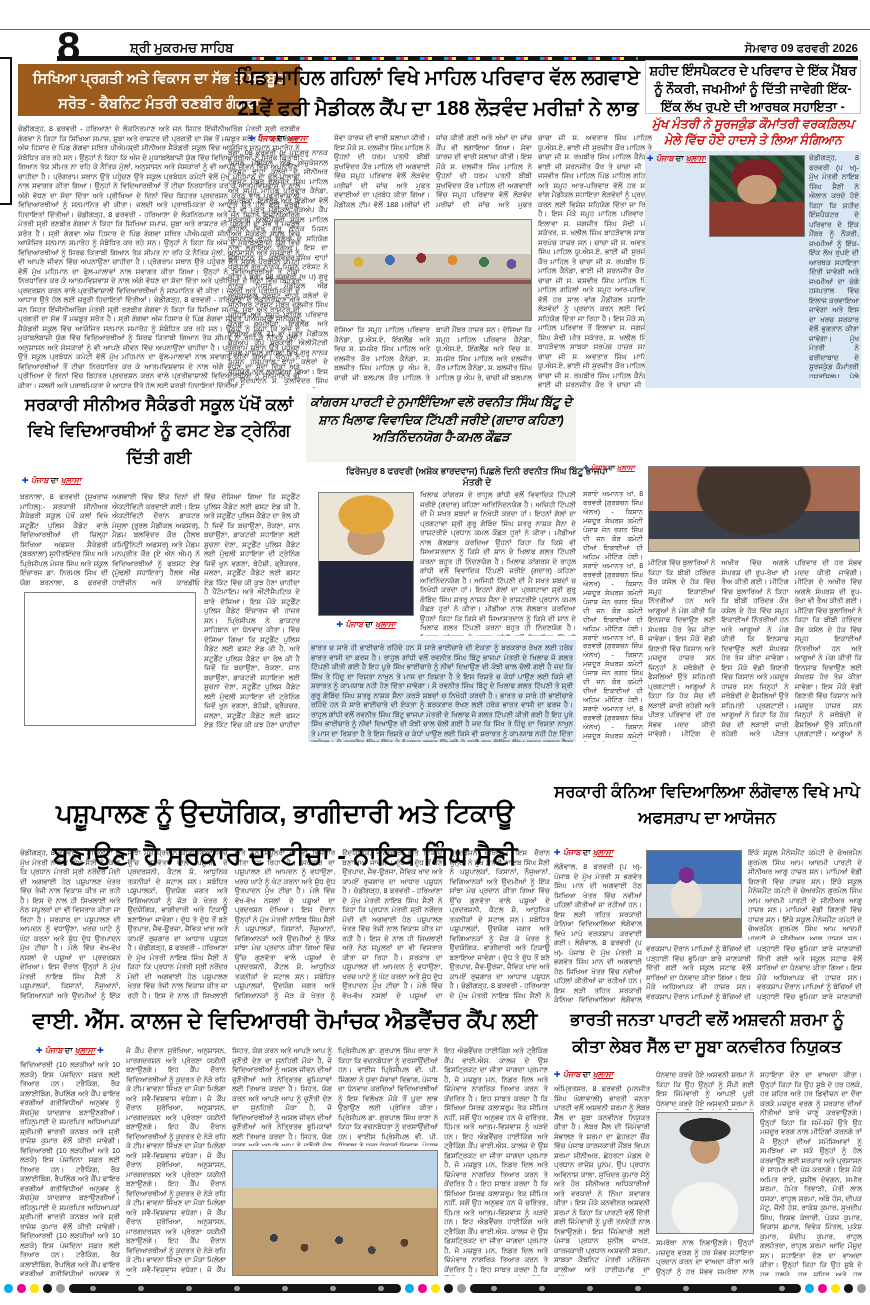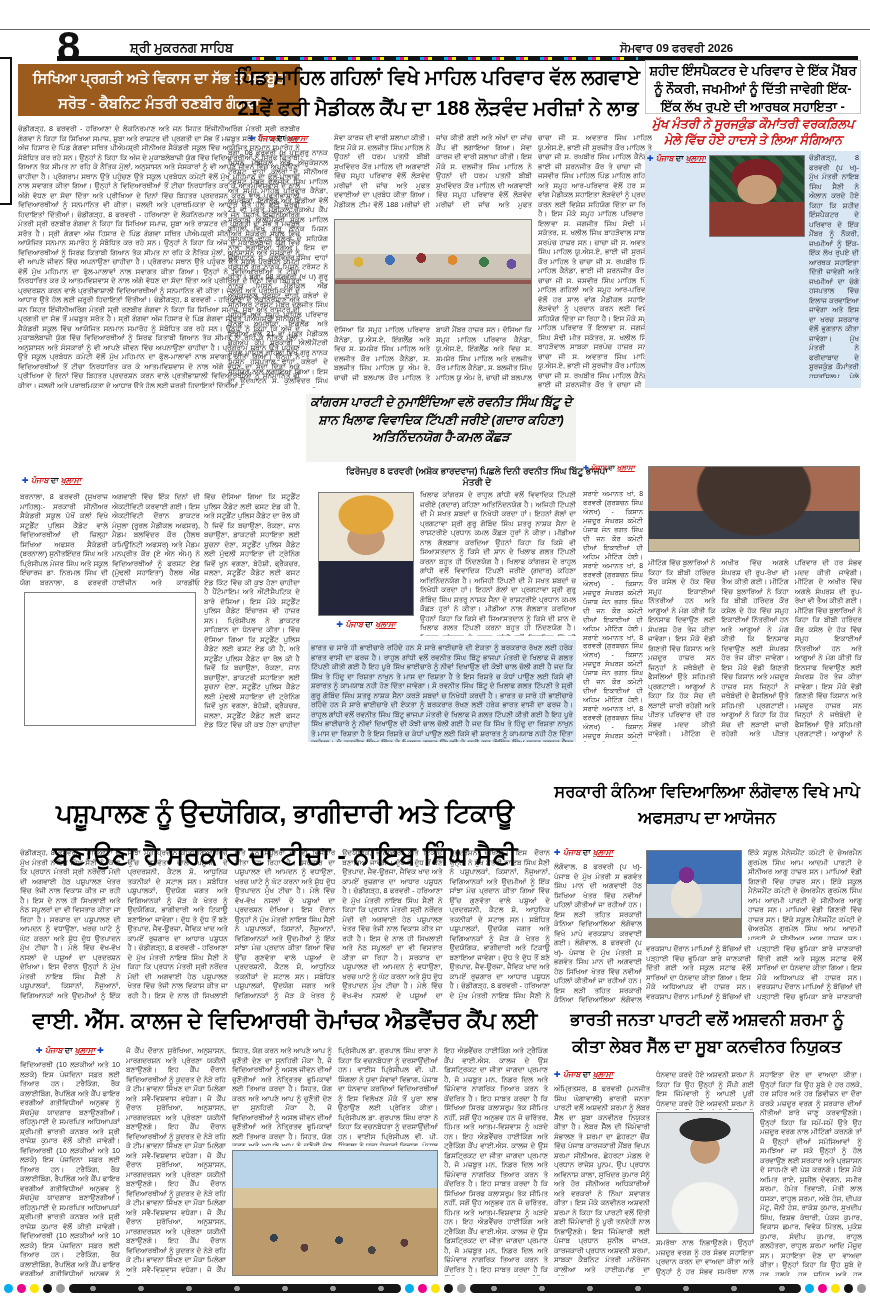--- a/index.html
+++ b/index.html
@@ -6,21 +6,21 @@
   #page{position:relative;width:870px;height:1305px;background:#fff;overflow:hidden;
         font-family:"Liberation Sans","DejaVu Sans",sans-serif;color:#111;}
   .abs{position:absolute;box-sizing:border-box;}
   
   #toprule{left:0;top:29px;width:870px;height:1px;background:#666;}
   #leftcrop{left:-12px;top:57px;width:24px;height:148px;border:2px solid #111;background:#fff;}
   #pagenum{left:57px;top:26px;font-size:42px;font-weight:bold;line-height:1;}
   #edition{left:130px;top:40px;font-size:13px;font-weight:bold;}
   #mast{left:250px;top:30px;width:380px;text-align:center;font-size:27px;font-weight:bold;letter-spacing:1px;}
   #mast .red{color:#c41218;}
-  #dateline{left:620px;top:42px;width:238px;text-align:left;font-size:11.5px;font-weight:bold;}
+  #dateline{left:620px;top:42px;width:238px;text-align:right;font-size:11.5px;font-weight:bold;}
   #headbar{left:57px;top:56px;width:801px;height:5px;background:#111;}
   #mastdots{left:252px;top:57px;width:386px;height:3px;
     background:repeating-linear-gradient(90deg,#00aeef 0 4px,#ec008c 4px 8px,#fff200 8px 12px,#151515 12px 24px);}
   
   .bt{font-size:7.2px;line-height:1.32;text-align:justify;overflow:hidden;color:#222;}
   .cols2{column-count:2;column-gap:6px;}
   .cols3{column-count:3;column-gap:6px;}
   .cols5{column-count:5;column-gap:7px;}
   .hl{font-weight:bold;text-align:center;color:#000;overflow:hidden;}
   .tag{font-size:8px;font-weight:bold;white-space:nowrap;overflow:hidden;}
@@ -137,21 +137,21 @@
         background-size:48px 9px;}
 </style>
 </head>
 <body>
 
 <div id="page">
 
   <div class="abs" id="toprule"></div>
   <div class="abs" id="leftcrop"></div>
   <div class="abs" id="pagenum">8</div>
-  <div class="abs" id="edition">ਸ਼੍ਰੀ ਮੁਕਰਨਗ ਸਾਹਿਬ</div>
+  <div class="abs" id="edition">ਸ਼੍ਰੀ ਮੁਕਰਮਚ ਸਾਹਿਬ</div>
   <div class="abs" id="dateline">ਸੋਮਵਾਰ 09 ਫਰਵਰੀ 2026</div>
   <div class="abs" id="headbar"></div>
   <div class="abs" id="mastdots"></div>
 
   <div class="abs hl" id="a1h">ਸਿਖਿਆ ਪ੍ਰਗਤੀ ਅਤੇ ਵਿਕਾਸ ਦਾ ਸੱਭ ਤੋਂ ਮਜ਼ਬੂਤ ਸਰੋਤ - ਕੈਬਨਿਟ ਮੰਤਰੀ ਰਣਬੀਰ ਗੰਗਵਾ</div>
   <div class="abs bt" id="a1b">ਚੰਡੀਗੜ੍ਹ, 8 ਫਰਵਰੀ - ਹਰਿਆਣਾ ਦੇ ਲੋਕਨਿਰਮਾਣ ਅਤੇ ਜਨ ਸਿਹਤ ਇੰਜੀਨੀਅਰਿੰਗ ਮੰਤਰੀ ਸ੍ਰੀ ਰਣਬੀਰ ਗੰਗਵਾ ਨੇ ਕਿਹਾ ਕਿ ਸਿਖਿਆ ਸਮਾਜ, ਸੂਬਾ ਅਤੇ ਰਾਸ਼ਟਰ ਦੀ ਪ੍ਰਗਤੀ ਦਾ ਸੱਭ ਤੋਂ ਮਜ਼ਬੂਤ ਸਰੋਤ ਹੈ। ਸ੍ਰੀ ਗੰਗਵਾ ਅੱਜ ਹਿਸਾਰ ਦੇ ਪਿੰਡ ਗੰਗਵਾ ਸਥਿਤ ਪੀਐਮਸ਼੍ਰੀ ਸੀਨੀਅਰ ਸੈਕੰਡਰੀ ਸਕੂਲ ਵਿੱਚ ਆਯੋਜਿਤ ਸਨਮਾਨ ਸਮਾਰੋਹ ਨੂੰ ਸੰਬੋਧਿਤ ਕਰ ਰਹੇ ਸਨ। ਉਨ੍ਹਾਂ ਨੇ ਕਿਹਾ ਕਿ ਅੱਜ ਦੇ ਮੁਕਾਬਲੇਬਾਜ਼ੀ ਯੁੱਗ ਵਿੱਚ ਵਿਦਿਆਰਥੀਆਂ ਨੂੰ ਸਿਰਫ ਕਿਤਾਬੀ ਗਿਆਨ ਤੱਕ ਸੀਮਤ ਨਾ ਰਹਿ ਕੇ ਨੈਤਿਕ ਮੁੱਲਾਂ, ਅਨੁਸ਼ਾਸਨ ਅਤੇ ਸੰਸਕਾਰਾਂ ਨੂੰ ਵੀ ਆਪਣੇ ਜੀਵਨ ਵਿੱਚ ਅਪਨਾਉਣਾ ਚਾਹੀਦਾ ਹੈ। ਪ੍ਰੋਗਰਾਮ ਸਥਾਨ ਉਤੇ ਪਹੁੰਚਣ ਉਤੇ ਸਕੂਲ ਪ੍ਰਬੰਧਨ ਕਮੇਟੀ ਵੱਲੋਂ ਮੁੱਖ ਮਹਿਮਾਨ ਦਾ ਫੁੱਲ-ਮਾਲਾਵਾਂ ਨਾਲ ਸਵਾਗਤ ਕੀਤਾ ਗਿਆ। ਉਨ੍ਹਾਂ ਨੇ ਵਿਦਿਆਰਥੀਆਂ ਤੋਂ ਟੀਚਾ ਨਿਰਧਾਰਿਤ ਕਰ ਕੇ ਆਤਮਵਿਸ਼ਵਾਸ ਦੇ ਨਾਲ ਅੱਗੇ ਵੱਧਣ ਦਾ ਸੱਦਾ ਦਿੱਤਾ ਅਤੇ ਪ੍ਰੀਖਿਆ ਦੇ ਦਿਨਾਂ ਵਿੱਚ ਬਿਹਤਰ ਪ੍ਰਦਰਸ਼ਨ ਕਰਨ ਵਾਲੇ ਪ੍ਰਤੀਭਾਸ਼ਾਲੀ ਵਿਦਿਆਰਥੀਆਂ ਨੂੰ ਸਨਮਾਨਿਤ ਵੀ ਕੀਤਾ। ਜਲਦੀ ਅਤੇ ਪ੍ਰਾਥਮਿਕਤਾ ਦੇ ਆਧਾਰ ਉਤੇ ਹੱਲ ਲਈ ਜ਼ਰੂਰੀ ਹਿਦਾਇਤਾਂ ਦਿੱਤੀਆਂ। ਚੰਡੀਗੜ੍ਹ, 8 ਫਰਵਰੀ - ਹਰਿਆਣਾ ਦੇ ਲੋਕਨਿਰਮਾਣ ਅਤੇ ਜਨ ਸਿਹਤ ਇੰਜੀਨੀਅਰਿੰਗ ਮੰਤਰੀ ਸ੍ਰੀ ਰਣਬੀਰ ਗੰਗਵਾ ਨੇ ਕਿਹਾ ਕਿ ਸਿਖਿਆ ਸਮਾਜ, ਸੂਬਾ ਅਤੇ ਰਾਸ਼ਟਰ ਦੀ ਪ੍ਰਗਤੀ ਦਾ ਸੱਭ ਤੋਂ ਮਜ਼ਬੂਤ ਸਰੋਤ ਹੈ। ਸ੍ਰੀ ਗੰਗਵਾ ਅੱਜ ਹਿਸਾਰ ਦੇ ਪਿੰਡ ਗੰਗਵਾ ਸਥਿਤ ਪੀਐਮਸ਼੍ਰੀ ਸੀਨੀਅਰ ਸੈਕੰਡਰੀ ਸਕੂਲ ਵਿੱਚ ਆਯੋਜਿਤ ਸਨਮਾਨ ਸਮਾਰੋਹ ਨੂੰ ਸੰਬੋਧਿਤ ਕਰ ਰਹੇ ਸਨ। ਉਨ੍ਹਾਂ ਨੇ ਕਿਹਾ ਕਿ ਅੱਜ ਦੇ ਮੁਕਾਬਲੇਬਾਜ਼ੀ ਯੁੱਗ ਵਿੱਚ ਵਿਦਿਆਰਥੀਆਂ ਨੂੰ ਸਿਰਫ ਕਿਤਾਬੀ ਗਿਆਨ ਤੱਕ ਸੀਮਤ ਨਾ ਰਹਿ ਕੇ ਨੈਤਿਕ ਮੁੱਲਾਂ, ਅਨੁਸ਼ਾਸਨ ਅਤੇ ਸੰਸਕਾਰਾਂ ਨੂੰ ਵੀ ਆਪਣੇ ਜੀਵਨ ਵਿੱਚ ਅਪਨਾਉਣਾ ਚਾਹੀਦਾ ਹੈ। ਪ੍ਰੋਗਰਾਮ ਸਥਾਨ ਉਤੇ ਪਹੁੰਚਣ ਉਤੇ ਸਕੂਲ ਪ੍ਰਬੰਧਨ ਕਮੇਟੀ ਵੱਲੋਂ ਮੁੱਖ ਮਹਿਮਾਨ ਦਾ ਫੁੱਲ-ਮਾਲਾਵਾਂ ਨਾਲ ਸਵਾਗਤ ਕੀਤਾ ਗਿਆ। ਉਨ੍ਹਾਂ ਨੇ ਵਿਦਿਆਰਥੀਆਂ ਤੋਂ ਟੀਚਾ ਨਿਰਧਾਰਿਤ ਕਰ ਕੇ ਆਤਮਵਿਸ਼ਵਾਸ ਦੇ ਨਾਲ ਅੱਗੇ ਵੱਧਣ ਦਾ ਸੱਦਾ ਦਿੱਤਾ ਅਤੇ ਪ੍ਰੀਖਿਆ ਦੇ ਦਿਨਾਂ ਵਿੱਚ ਬਿਹਤਰ ਪ੍ਰਦਰਸ਼ਨ ਕਰਨ ਵਾਲੇ ਪ੍ਰਤੀਭਾਸ਼ਾਲੀ ਵਿਦਿਆਰਥੀਆਂ ਨੂੰ ਸਨਮਾਨਿਤ ਵੀ ਕੀਤਾ। ਜਲਦੀ ਅਤੇ ਪ੍ਰਾਥਮਿਕਤਾ ਦੇ ਆਧਾਰ ਉਤੇ ਹੱਲ ਲਈ ਜ਼ਰੂਰੀ ਹਿਦਾਇਤਾਂ ਦਿੱਤੀਆਂ। ਚੰਡੀਗੜ੍ਹ, 8 ਫਰਵਰੀ - ਹਰਿਆਣਾ ਦੇ ਲੋਕਨਿਰਮਾਣ ਅਤੇ ਜਨ ਸਿਹਤ ਇੰਜੀਨੀਅਰਿੰਗ ਮੰਤਰੀ ਸ੍ਰੀ ਰਣਬੀਰ ਗੰਗਵਾ ਨੇ ਕਿਹਾ ਕਿ ਸਿਖਿਆ ਸਮਾਜ, ਸੂਬਾ ਅਤੇ ਰਾਸ਼ਟਰ ਦੀ ਪ੍ਰਗਤੀ ਦਾ ਸੱਭ ਤੋਂ ਮਜ਼ਬੂਤ ਸਰੋਤ ਹੈ। ਸ੍ਰੀ ਗੰਗਵਾ ਅੱਜ ਹਿਸਾਰ ਦੇ ਪਿੰਡ ਗੰਗਵਾ ਸਥਿਤ ਪੀਐਮਸ਼੍ਰੀ ਸੀਨੀਅਰ ਸੈਕੰਡਰੀ ਸਕੂਲ ਵਿੱਚ ਆਯੋਜਿਤ ਸਨਮਾਨ ਸਮਾਰੋਹ ਨੂੰ ਸੰਬੋਧਿਤ ਕਰ ਰਹੇ ਸਨ। ਉਨ੍ਹਾਂ ਨੇ ਕਿਹਾ ਕਿ ਅੱਜ ਦੇ ਮੁਕਾਬਲੇਬਾਜ਼ੀ ਯੁੱਗ ਵਿੱਚ ਵਿਦਿਆਰਥੀਆਂ ਨੂੰ ਸਿਰਫ ਕਿਤਾਬੀ ਗਿਆਨ ਤੱਕ ਸੀਮਤ ਨਾ ਰਹਿ ਕੇ ਨੈਤਿਕ ਮੁੱਲਾਂ, ਅਨੁਸ਼ਾਸਨ ਅਤੇ ਸੰਸਕਾਰਾਂ ਨੂੰ ਵੀ ਆਪਣੇ ਜੀਵਨ ਵਿੱਚ ਅਪਨਾਉਣਾ ਚਾਹੀਦਾ ਹੈ। ਪ੍ਰੋਗਰਾਮ ਸਥਾਨ ਉਤੇ ਪਹੁੰਚਣ ਉਤੇ ਸਕੂਲ ਪ੍ਰਬੰਧਨ ਕਮੇਟੀ ਵੱਲੋਂ ਮੁੱਖ ਮਹਿਮਾਨ ਦਾ ਫੁੱਲ-ਮਾਲਾਵਾਂ ਨਾਲ ਸਵਾਗਤ ਕੀਤਾ ਗਿਆ। ਉਨ੍ਹਾਂ ਨੇ ਵਿਦਿਆਰਥੀਆਂ ਤੋਂ ਟੀਚਾ ਨਿਰਧਾਰਿਤ ਕਰ ਕੇ ਆਤਮਵਿਸ਼ਵਾਸ ਦੇ ਨਾਲ ਅੱਗੇ ਵੱਧਣ ਦਾ ਸੱਦਾ ਦਿੱਤਾ ਅਤੇ ਪ੍ਰੀਖਿਆ ਦੇ ਦਿਨਾਂ ਵਿੱਚ ਬਿਹਤਰ ਪ੍ਰਦਰਸ਼ਨ ਕਰਨ ਵਾਲੇ ਪ੍ਰਤੀਭਾਸ਼ਾਲੀ ਵਿਦਿਆਰਥੀਆਂ ਨੂੰ ਸਨਮਾਨਿਤ ਵੀ ਕੀਤਾ। ਜਲਦੀ ਅਤੇ ਪ੍ਰਾਥਮਿਕਤਾ ਦੇ ਆਧਾਰ ਉਤੇ ਹੱਲ ਲਈ ਜ਼ਰੂਰੀ ਹਿਦਾਇਤਾਂ ਦਿੱਤੀਆਂ।</div>
 
   <div class="abs hl" id="a2h">ਪਿੰਡ ਮਾਹਿਲ ਗਹਿਲਾਂ ਵਿਖੇ ਮਾਹਿਲ ਪਰਿਵਾਰ ਵੱਲ ਲਗਵਾਏ 21ਵੇਂ ਫਰੀ ਮੈਡੀਕਲ ਕੈਂਪ ਦਾ 188  ਲੋੜਵੰਦ ਮਰੀਜ਼ਾਂ ਨੇ ਲਾਭ ਪ੍ਰਾਪਤ ਕੀਤਾ</div>
   <div class="abs tag" id="a2tag"><span class="p">✚</span> <span class="r">ਪੰਜਾਬ</span> <span class="k">ਦਾ</span> <span class="r u">ਖੁਲਾਸਾ</span></div>
   <div class="abs bt" id="a2c1">ਬੰਗਾ, 08 ਫਰਵਰੀ (ਖ ਪ) ਗੁਰੂ ਨਾਨਕ ਮਿਸ਼ਨ ਮੈਡੀਕਲ ਐਂਡ ਐਜੂਕੇਸ਼ਨਲ ਟਰੱਸਟ ਢਾਹਾਂ ਕਲੇਰਾਂ ਦੇ ਸੀਨੀਅਰ ਟਰੱਸਟ ਮੈਂਬਰ ਦਲਜੀਤ ਸਿੰਘ ਮਾਹਿਲ ਅਤੇ ਸਮੂਹ ਮਾਹਿਲ ਪਰਿਵਾਰ ਕੈਨੇਡਾ, ਅਮਰੀਕਾ, ਇੰਗਲੈਂਡ ਅਤੇ ਇੰਡੀਆ ਵੱਲੋਂ 21 ਵਾਂ ਮੁਫਤ ਮੈਡੀਕਲ ਚੈਕਅੱਪ ਕੈਂਪ ਸਰਕਾਰੀ ਐਲੀਮੈਂਟਰੀ ਸਕੂਲ ਮਾਹਿਲ ਗਹਿਲਾਂ ਵਿਖੇ ਗੁਰੂ ਨਾਨਕ ਮਿਸ਼ਨ ਹਸਪਤਾਲ ਢਾਹਾਂ ਕਲੇਰਾਂ ਦੇ ਸਹਿਯੋਗ ਨਾਲ ਲਗਾਇਆ ਗਿਆ। ਇਸ ਦਾ ਉਦਘਾਟਨ ਸ. ਕੁਲਵਿੰਦਰ ਸਿੰਘ ਢਾਹਾਂ ਪ੍ਰਧਾਨ ਗੁਰ ਨਾਨਕ ਮਿਸ਼ਨ ਟਰੱਸਟ ਨੇ ਕੀਤਾ। ਬੰਗਾ, 08 ਫਰਵਰੀ (ਖ ਪ) ਗੁਰੂ ਨਾਨਕ ਮਿਸ਼ਨ ਮੈਡੀਕਲ ਐਂਡ ਐਜੂਕੇਸ਼ਨਲ ਟਰੱਸਟ ਢਾਹਾਂ ਕਲੇਰਾਂ ਦੇ ਸੀਨੀਅਰ ਟਰੱਸਟ ਮੈਂਬਰ ਦਲਜੀਤ ਸਿੰਘ ਮਾਹਿਲ ਅਤੇ ਸਮੂਹ ਮਾਹਿਲ ਪਰਿਵਾਰ ਕੈਨੇਡਾ, ਅਮਰੀਕਾ, ਇੰਗਲੈਂਡ ਅਤੇ ਇੰਡੀਆ ਵੱਲੋਂ 21 ਵਾਂ ਮੁਫਤ ਮੈਡੀਕਲ ਚੈਕਅੱਪ ਕੈਂਪ ਸਰਕਾਰੀ ਐਲੀਮੈਂਟਰੀ ਸਕੂਲ ਮਾਹਿਲ ਗਹਿਲਾਂ ਵਿਖੇ ਗੁਰੂ ਨਾਨਕ ਮਿਸ਼ਨ ਹਸਪਤਾਲ ਢਾਹਾਂ ਕਲੇਰਾਂ ਦੇ ਸਹਿਯੋਗ ਨਾਲ ਲਗਾਇਆ ਗਿਆ। ਇਸ ਦਾ ਉਦਘਾਟਨ ਸ. ਕੁਲਵਿੰਦਰ ਸਿੰਘ ਢਾਹਾਂ ਪ੍ਰਧਾਨ ਗੁਰ ਨਾਨਕ ਮਿਸ਼ਨ ਟਰੱਸਟ ਨੇ ਕੀਤਾ।</div>
@@ -161,20 +161,21 @@
   <div class="abs bt" id="a2c4">ਚਾਚਾ ਜੀ ਸ. ਅਵਤਾਰ ਸਿੰਘ ਮਾਹਿਲ ਯੂ.ਐਸ.ਏ, ਭਾਈ ਜੀ ਸੁਰਜੀਤ ਕੌਰ ਮਾਹਿਲ ਤੇ ਚਾਚਾ ਜੀ ਸ. ਰਘਬੀਰ ਸਿੰਘ ਮਾਹਿਲ ਕੈਨੇਡਾ, ਭਾਈ ਜੀ ਸ਼ਰਨਜੀਤ ਕੌਰ ਤੇ ਚਾਚਾ ਜੀ ਸ. ਜਸਵੀਰ ਸਿੰਘ ਮਾਹਿਲ ਪਿੰਡ ਮਾਹਿਲ ਗਹਿਲਾਂ ਅਤੇ ਸਮੂਹ ਆਰ-ਪਰਿਵਾਰ ਵੱਲੋਂ ਹਰ ਸਾਲ ਵਾਂਗ ਮੈਡੀਕਲ ਸਹਾਇਤਾ ਲੋੜਵੰਦਾਂ ਨੂੰ ਪ੍ਰਦਾਨ ਕਰਨ ਲਈ ਵਿਸ਼ੇਸ਼ ਸਹਿਯੋਗ ਦਿੱਤਾ ਜਾ ਰਿਹਾ ਹੈ। ਇਸ ਮੌਕੇ ਸਮੂਹ ਮਾਹਿਲ ਪਰਿਵਾਰ ਤੋਂ ਇਲਾਵਾ ਸ. ਜਗਜੀਤ ਸਿੰਘ ਸੋਢੀ ਮੀਤ ਸਕੱਤਰ, ਸ. ਖਲੀਲ ਸਿੰਘ ਬਾਹੜੋਵਾਲ ਸਾਬਕਾ ਸਰਪੰਚ ਹਾਜ਼ਰ ਸਨ। ਚਾਚਾ ਜੀ ਸ. ਅਵਤਾਰ ਸਿੰਘ ਮਾਹਿਲ ਯੂ.ਐਸ.ਏ, ਭਾਈ ਜੀ ਸੁਰਜੀਤ ਕੌਰ ਮਾਹਿਲ ਤੇ ਚਾਚਾ ਜੀ ਸ. ਰਘਬੀਰ ਸਿੰਘ ਮਾਹਿਲ ਕੈਨੇਡਾ, ਭਾਈ ਜੀ ਸ਼ਰਨਜੀਤ ਕੌਰ ਤੇ ਚਾਚਾ ਜੀ ਸ. ਜਸਵੀਰ ਸਿੰਘ ਮਾਹਿਲ ਪਿੰਡ ਮਾਹਿਲ ਗਹਿਲਾਂ ਅਤੇ ਸਮੂਹ ਆਰ-ਪਰਿਵਾਰ ਵੱਲੋਂ ਹਰ ਸਾਲ ਵਾਂਗ ਮੈਡੀਕਲ ਸਹਾਇਤਾ ਲੋੜਵੰਦਾਂ ਨੂੰ ਪ੍ਰਦਾਨ ਕਰਨ ਲਈ ਵਿਸ਼ੇਸ਼ ਸਹਿਯੋਗ ਦਿੱਤਾ ਜਾ ਰਿਹਾ ਹੈ। ਇਸ ਮੌਕੇ ਸਮੂਹ ਮਾਹਿਲ ਪਰਿਵਾਰ ਤੋਂ ਇਲਾਵਾ ਸ. ਜਗਜੀਤ ਸਿੰਘ ਸੋਢੀ ਮੀਤ ਸਕੱਤਰ, ਸ. ਖਲੀਲ ਸਿੰਘ ਬਾਹੜੋਵਾਲ ਸਾਬਕਾ ਸਰਪੰਚ ਹਾਜ਼ਰ ਸਨ। ਚਾਚਾ ਜੀ ਸ. ਅਵਤਾਰ ਸਿੰਘ ਮਾਹਿਲ ਯੂ.ਐਸ.ਏ, ਭਾਈ ਜੀ ਸੁਰਜੀਤ ਕੌਰ ਮਾਹਿਲ ਤੇ ਚਾਚਾ ਜੀ ਸ. ਰਘਬੀਰ ਸਿੰਘ ਮਾਹਿਲ ਕੈਨੇਡਾ, ਭਾਈ ਜੀ ਸ਼ਰਨਜੀਤ ਕੌਰ ਤੇ ਚਾਚਾ ਜੀ ਸ. ਜਸਵੀਰ ਸਿੰਘ ਮਾਹਿਲ ਪਿੰਡ ਮਾਹਿਲ ਗਹਿਲਾਂ ਅਤੇ ਸਮੂਹ ਆਰ-ਪਰਿਵਾਰ ਵੱਲੋਂ ਹਰ ਸਾਲ ਵਾਂਗ ਮੈਡੀਕਲ ਸਹਾਇਤਾ ਲੋੜਵੰਦਾਂ ਨੂੰ ਪ੍ਰਦਾਨ ਕਰਨ ਲਈ ਵਿਸ਼ੇਸ਼ ਸਹਿਯੋਗ ਦਿੱਤਾ ਜਾ ਰਿਹਾ ਹੈ। ਇਸ ਮੌਕੇ ਸਮੂਹ ਮਾਹਿਲ ਪਰਿਵਾਰ ਤੋਂ ਇਲਾਵਾ ਸ. ਜਗਜੀਤ ਸਿੰਘ ਸੋਢੀ ਮੀਤ ਸਕੱਤਰ, ਸ. ਖਲੀਲ ਸਿੰਘ ਬਾਹੜੋਵਾਲ ਸਾਬਕਾ ਸਰਪੰਚ ਹਾਜ਼ਰ ਸਨ।</div>
 
   <div class="abs hl" id="a3h">ਸ਼ਹੀਦ ਇੰਸਪੈਕਟਰ ਦੇ ਪਰਿਵਾਰ ਦੇ ਇੱਕ ਮੈਂਬਰ ਨੂੰ ਨੌਕਰੀ, ਜਖਮੀਆਂ ਨੂੰ ਦਿੱਤੀ ਜਾਵੇਗੀ ਇੱਕ-ਇੱਕ ਲੱਖ ਰੁਪਏ ਦੀ ਆਰਥਕ ਸਹਾਇਤਾ - ਨਾਇਬ ਸਿੰਘ ਸੈਣੀ</div>
   <div class="abs" id="a3s">ਮੁੱਖ ਮੰਤਰੀ ਨੇ ਸੂਰਜਕੁੰਡ ਕੌਮਾਂਤਰੀ ਵਰਕਰ਼ਿਲਪ ਮੇਲੇ ਵਿੱਚ ਹੋਏ ਹਾਦਸੇ ਤੇ ਲਿਆ ਸੰਗਿਆਨ</div>
   <div class="abs blue" id="a3b">
     <span class="tag innertag"><span class="p">✚</span> <span class="r">ਪੰਜਾਬ</span> <span class="k">ਦਾ</span> <span class="r u">ਖੁਲਾਸਾ</span></span>
     <span class="photo ph-cm" id="a3ph"></span>
     <span class="bt" style="display:block;height:225px;overflow:hidden;">ਚੰਡੀਗੜ੍ਹ, 8 ਫਰਵਰੀ (ਪ ਖ)- ਮੁੱਖ ਮੰਤਰੀ ਨਾਇਬ ਸਿੰਘ ਸੈਣੀ ਨੇ ਐਲਾਨ ਕਰਦੇ ਹੋਏ ਕਿਹਾ ਕਿ ਸ਼ਹੀਦ ਇੰਸਪੈਕਟਰ ਦੇ ਪਰਿਵਾਰ ਦੇ ਇੱਕ ਮੈਂਬਰ ਨੂੰ ਨੌਕਰੀ, ਜਖਮੀਆਂ ਨੂੰ ਇੱਕ-ਇੱਕ ਲੱਖ ਰੁਪਏ ਦੀ ਆਰਥਕ ਸਹਾਇਤਾ ਦਿੱਤੀ ਜਾਵੇਗੀ ਅਤੇ ਜਖਮੀਆਂ ਦਾ ਚੰਗੇ ਹਸਪਤਾਲ ਵਿੱਚ ਇਲਾਜ ਕਰਵਾਇਆ ਜਾਵੇਗਾ ਅਤੇ ਇਸ ਦਾ ਖਰਚ ਸਰਕਾਰ ਵੱਲੋਂ ਭੁਗਤਾਨ ਕੀਤਾ ਜਾਵੇਗਾ। ਮੁੱਖ ਮੰਤਰੀ ਨੇ ਫਰੀਦਾਬਾਦ ਦੇ ਸੂਰਜਕੁੰਡ ਕੌਮਾਂਤਰੀ ਹਸਤਸ਼ਿਲਪ ਮੇਲੇ ਵਿੱਚ ਝੂਲਾ ਟੁੱਟਣ ਨਾਲ ਹੋਏ ਦੁਖਦ ਹਾਦਸੇ ਉਤੇ ਸੋਗ ਵਿਅਕਤ ਕੀਤਾ। ਮੁੱਖ ਮੰਤਰੀ ਨੇ ਕਿਹਾ ਕਿ ਸੂਰਜਕੁੰਡ ਮੇਲੇ ਵਿੱਚ ਹੋਈ ਦੁਰਘਟਨਾ ਬਹੁਤ ਪੀੜਾਦਾਇਕ ਹੈ। ਹਾਦਸੇ ਵਿੱਚ ਸ਼ਹੀਦ ਹੋਏ ਪੁਲਿਸ ਕਰਮਚਾਰੀ ਇੰਸਪੈਕਟਰ ਜਗਦੀਸ਼ ਪ੍ਰਸਾਦ ਦੇ ਪ੍ਰਤੀ ਆਪਣਾ ਸੰਵੇਦਨਾਵਾਂ ਵਿਅਕਤ ਕਰਦੇ ਹੋਏ ਕਿਹਾ ਕਿ ਸੂਬਾ ਸਰਕਾਰ ਇਸ ਮੁਸ਼ਕਲ ਸਮੇਂ ਵਿੱਚ ਸ਼ਹੀਦ ਦੇ ਪਰਿਵਾਰ ਦੇ ਨਾਲ ਮਜਬੂਤੀ ਨਾਲ ਖੜੀ ਹੈ। ਸ਼ਹੀਦ ਇੰਸਪੈਕਟਰ ਜਗਦੀਸ਼ ਪ੍ਰਸਾਦ ਦੀ ਤੈਨਾਤੀ ਪਲਵਲ ਦੇ ਥਾਨਾ ਚਾਂਦਹਟ ਵਿੱਚ ਸੀ। ਮੁੱਖ ਮੰਤਰੀ ਨੇ ਭਰੋਸਾ ਦਿੱਤਾ ਕਿ ਸ਼ਹੀਦ ਪੁਲਿਸਕਰਮਚਾਰੀ ਦੇ ਪਰਿਵਾਰ ਨੂੰ ਹਰਸੰਭਵ ਸਹਾਇਤਾ ਪ੍ਰਦਾਨ ਕੀਤੀ ਜਾਵੇਗੀ। ਸੁਪਰੀਮ ਹਸਪਤਾਲ ਵਿੱਚ ਭਰਤੀ 8 ਜਖਮੀਆਂ ਵਿੱਚੋਂ 4 ਮਰੀਜਾਂ ਨੂੰ ਉਪਚਾਰ ਦੇ ਬਾਅਦ ਡਿਸਚਾਰਜ ਕੀਤਾ ਜਾ ਚੁੱਕਾ ਹੈ, ਜਦੋਂ ਕਿ ਬਾਕੀ 4 ਦਾ ਇਲਾਜ ਜਾਰੀ ਹੈ ਅਤੇ ਡਾਕਟਰਾਂ ਦੀ ਟੀਮ ਉਨ੍ਹਾਂ ਦੀ ਨਿਗਰਾਨੀ ਕਰ ਰਹੀ ਹੈ। ਬਾਕੀ ਸਿਵਲ ਹਸਪਤਾਲ ਵਿੱਚ ਭਰਤੀ 4 ਜਖਮੀਆਂ ਨੂੰ ਵੀ ਇਲਾਜ ਬਾਅਦ ਛੁੱਟੀ ਦੇ ਦਿੱਤੀ ਗਈ ਹੈ। ਮੁੱਖ ਮੰਤਰੀ ਨੇ ਸਬੰਧਿਤ ਅਧਿਕਾਰੀਆਂ ਨੂੰ ਨਿਰਦੇਸ਼ ਦਿੱਤੇ ਕਿ ਮੁੜ ਅਜਿਹੀ ਘਟਨਾ ਨਾ ਹੋਵੇ।</span>
   </div>
 
+  <div class="abs hl" id="a4h">ਸਰਕਾਰੀ ਸੀਨੀਅਰ ਸੈਕੰਡਰੀ ਸਕੂਲ ਪੱਖੋਂ ਕਲਾਂ ਵਿਖੇ ਵਿਦਿਆਰਥੀਆਂ ਨੂੰ ਫਸਟ ਏਡ ਟ੍ਰੇਨਿੰਗ ਦਿੱਤੀ ਗਈ</div>
   <div class="abs tag" id="a4tag"><span class="p">✚</span> <span class="r">ਪੰਜਾਬ</span> <span class="k">ਦਾ</span> <span class="r u">ਖੁਲਾਸਾ</span></div>
   <div class="abs bt" id="a4c1">ਬਰਨਾਲਾ, 8 ਫਰਵਰੀ (ਸੁਖਰਾਜ ਮਾਹਿਲ):- ਸਰਕਾਰੀ ਸੀਨੀਅਰ ਸੈਕੰਡਰੀ ਸਕੂਲ ਪੱਖੋਂ ਕਲਾਂ ਵਿਖੇ ਸਟੂਡੈਂਟ ਪੁਲਿਸ ਕੈਡੇਟ ਵਾਲੇ ਵਿਦਿਆਰਥੀਆਂ ਦੀ ਜ਼ਿਲ੍ਹਾ ਸਿਖਿਆ ਅਫਸਰ ਸੈਕੰਡਰੀ (ਬਰਨਾਲਾ) ਸੁਨੀਤਇੰਦਰ ਸਿੰਘ ਅਤੇ ਪ੍ਰਿੰਸੀਪਲ ਮੇਜਰ ਸਿੰਘ ਅਤੇ ਸਕੂਲ ਇੰਚਾਰਜ ਡਾ. ਨਿਰਮਲ ਸਿੰਘ ਦੀ ਯੋਗ ਬਰਨਾਲਾ, 8 ਫਰਵਰੀ (ਸੁਖਰਾਜ ਮਾਹਿਲ):- ਸਰਕਾਰੀ ਸੀਨੀਅਰ ਸੈਕੰਡਰੀ ਸਕੂਲ ਪੱਖੋਂ ਕਲਾਂ ਵਿਖੇ ਸਟੂਡੈਂਟ ਪੁਲਿਸ ਕੈਡੇਟ ਵਾਲੇ ਵਿਦਿਆਰਥੀਆਂ ਦੀ ਜ਼ਿਲ੍ਹਾ ਸਿਖਿਆ ਅਫਸਰ ਸੈਕੰਡਰੀ (ਬਰਨਾਲਾ) ਸੁਨੀਤਇੰਦਰ ਸਿੰਘ ਅਤੇ ਪ੍ਰਿੰਸੀਪਲ ਮੇਜਰ ਸਿੰਘ ਅਤੇ ਸਕੂਲ ਇੰਚਾਰਜ ਡਾ. ਨਿਰਮਲ ਸਿੰਘ ਦੀ ਯੋਗ</div>
   <div class="abs bt" id="a4c2">ਅਗਵਾਈ ਵਿੱਚ ਇੱਕ ਦਿਨਾਂ ਦੀ ਐਕਟੀਵਿਟੀ ਕਰਵਾਈ ਗਈ। ਇਸ ਐਕਟੀਵਿਟੀ ਦੌਰਾਨ ਡਾਕਟਰ ਮੰਜੁਲਾ (ਰੂਰਲ ਮੈਡੀਕਲ ਅਫਸਰ), ਮੈਡਮ ਬਲਵਿੰਦਰ ਕੌਰ (ਹੈਲਥ ਕਮਿਊਨਿਟੀ ਅਫਸਰ) ਅਤੇ ਮੈਡਮ ਮਨਪ੍ਰੀਤ ਕੌਰ (ਏ ਐਨ ਐਮ) ਨੇ ਵਿਦਿਆਰਥੀਆਂ ਨੂੰ ਫਰਸਟ ਏਡ (ਮੁੱਢਲੀ ਸਹਾਇਤਾ) ਹੈਲਥ ਐਂਡ ਹਾਈਜੀਨ ਅਤੇ ਕਾਰਡੀਓ ਪਲਮੋਨਰੀ ਰੀਸਸਿਟੇਸ਼ਨ ਬਾਰੇ ਜਾਣਕਾਰੀ ਦਿੱਤੀ ਗਈ। ਜਿਸ</div>
   <div class="abs bt" id="a4c3">ਵਿੱਚ ਦੱਸਿਆ ਗਿਆ ਕਿ ਸਟੂਡੈਂਟ ਪੁਲਿਸ ਕੈਡੇਟ ਲਈ ਫਸਟ ਏਡ ਕੀ ਹੈ, ਅਤੇ ਸਟੂਡੈਂਟ ਪੁਲਿਸ ਕੈਡੇਟ ਦਾ ਰੋਲ ਕੀ ਹੈ ਜਿਵੇਂ ਕਿ ਬਚਾਉਣਾ, ਰੋਕਣਾ, ਜਾਨ ਬਚਾਉਣਾ, ਡਾਕਟਰੀ ਸਹਾਇਤਾ ਲਈ ਸੂਚਨਾ ਦੇਣਾ, ਸਟੂਡੈਂਟ ਪੁਲਿਸ ਕੈਡੇਟ ਲਈ ਮੁੱਢਲੀ ਸਹਾਇਤਾ ਦੀ ਟ੍ਰੇਨਿੰਗ ਜਿਵੇਂ ਖੂਨ ਵਗਣਾ, ਬੇਹੋਸ਼ੀ, ਫ੍ਰੈਕਚਰ, ਜਲਣਾ, ਸਟੂਡੈਂਟ ਕੈਡੇਟ ਲਈ ਫਸਟ ਏਡ ਕਿੱਟ ਵਿੱਚ ਕੀ ਕੁਝ ਹੋਣਾ ਚਾਹੀਦਾ ਹੈ ਪੈਂਟੋਮਾਇਮ ਅਤੇ ਐਂਟੀਸੈਪਟਿਕ ਦੇ ਬਾਰੇ ਦੱਸਿਆ। ਇਸ ਮੌਕੇ ਸਟੂਡੈਂਟ ਪੁਲਿਸ ਕੈਡੇਟ ਇੰਚਾਰਜ ਵੀ ਹਾਜ਼ਰ ਸਨ। ਪ੍ਰਿੰਸੀਪਲ ਨੇ ਡਾਕਟਰ ਸਾਹਿਬਾਨ ਦਾ ਧੰਨਵਾਦ ਕੀਤਾ। ਵਿੱਚ ਦੱਸਿਆ ਗਿਆ ਕਿ ਸਟੂਡੈਂਟ ਪੁਲਿਸ ਕੈਡੇਟ ਲਈ ਫਸਟ ਏਡ ਕੀ ਹੈ, ਅਤੇ ਸਟੂਡੈਂਟ ਪੁਲਿਸ ਕੈਡੇਟ ਦਾ ਰੋਲ ਕੀ ਹੈ ਜਿਵੇਂ ਕਿ ਬਚਾਉਣਾ, ਰੋਕਣਾ, ਜਾਨ ਬਚਾਉਣਾ, ਡਾਕਟਰੀ ਸਹਾਇਤਾ ਲਈ ਸੂਚਨਾ ਦੇਣਾ, ਸਟੂਡੈਂਟ ਪੁਲਿਸ ਕੈਡੇਟ ਲਈ ਮੁੱਢਲੀ ਸਹਾਇਤਾ ਦੀ ਟ੍ਰੇਨਿੰਗ ਜਿਵੇਂ ਖੂਨ ਵਗਣਾ, ਬੇਹੋਸ਼ੀ, ਫ੍ਰੈਕਚਰ, ਜਲਣਾ, ਸਟੂਡੈਂਟ ਕੈਡੇਟ ਲਈ ਫਸਟ ਏਡ ਕਿੱਟ ਵਿੱਚ ਕੀ ਕੁਝ ਹੋਣਾ ਚਾਹੀਦਾ ਹੈ ਪੈਂਟੋਮਾਇਮ ਅਤੇ ਐਂਟੀਸੈਪਟਿਕ ਦੇ ਬਾਰੇ ਦੱਸਿਆ। ਇਸ ਮੌਕੇ ਸਟੂਡੈਂਟ ਪੁਲਿਸ ਕੈਡੇਟ ਇੰਚਾਰਜ ਵੀ ਹਾਜ਼ਰ ਸਨ। ਪ੍ਰਿੰਸੀਪਲ ਨੇ ਡਾਕਟਰ ਸਾਹਿਬਾਨ ਦਾ ਧੰਨਵਾਦ ਕੀਤਾ।</div>
   <div class="photo ph-class" id="a4ph"></div>
 
   <div class="abs hl" id="a5h">ਕਾਂਗਰਸ ਪਾਰਟੀ ਦੇ ਨੁਮਾਇੰਦਿਆ ਵਲੋ ਰਵਨੀਤ ਸਿੰਘ ਬਿੱਟੂ ਦੇ ਸ਼ਾਨ ਖਿਲਾਫ ਵਿਵਾਦਿਕ ਟਿੱਪਣੀ ਜਰੀਏ (ਗਦਾਰ ਕਹਿਣਾ) ਅਤਿਨਿੰਦਨਯੋਗ ਹੈ-ਕਮਲ ਕੌਛੜ</div>
   <div class="abs" id="a5by">ਫਿਰੋਜਪੁਰ 8 ਫਰਵਰੀ (ਅਸ਼ੋਕ ਭਾਰਦਵਾਜ) ਪਿਛਲੇ ਦਿਨੀ ਰਵਨੀਤ ਸਿੰਘ ਬਿੱਟੂ ਭਾਜਪਾ ਮੰਤਰੀ ਦੇ</div>
   <div class="photo ph-turban" id="a5ph"></div>
   <div class="abs tag" id="a5tag"><span class="p">✚</span> <span class="r">ਪੰਜਾਬ</span> <span class="k">ਦਾ</span> <span class="r u">ਖੁਲਾਸਾ</span></div>

